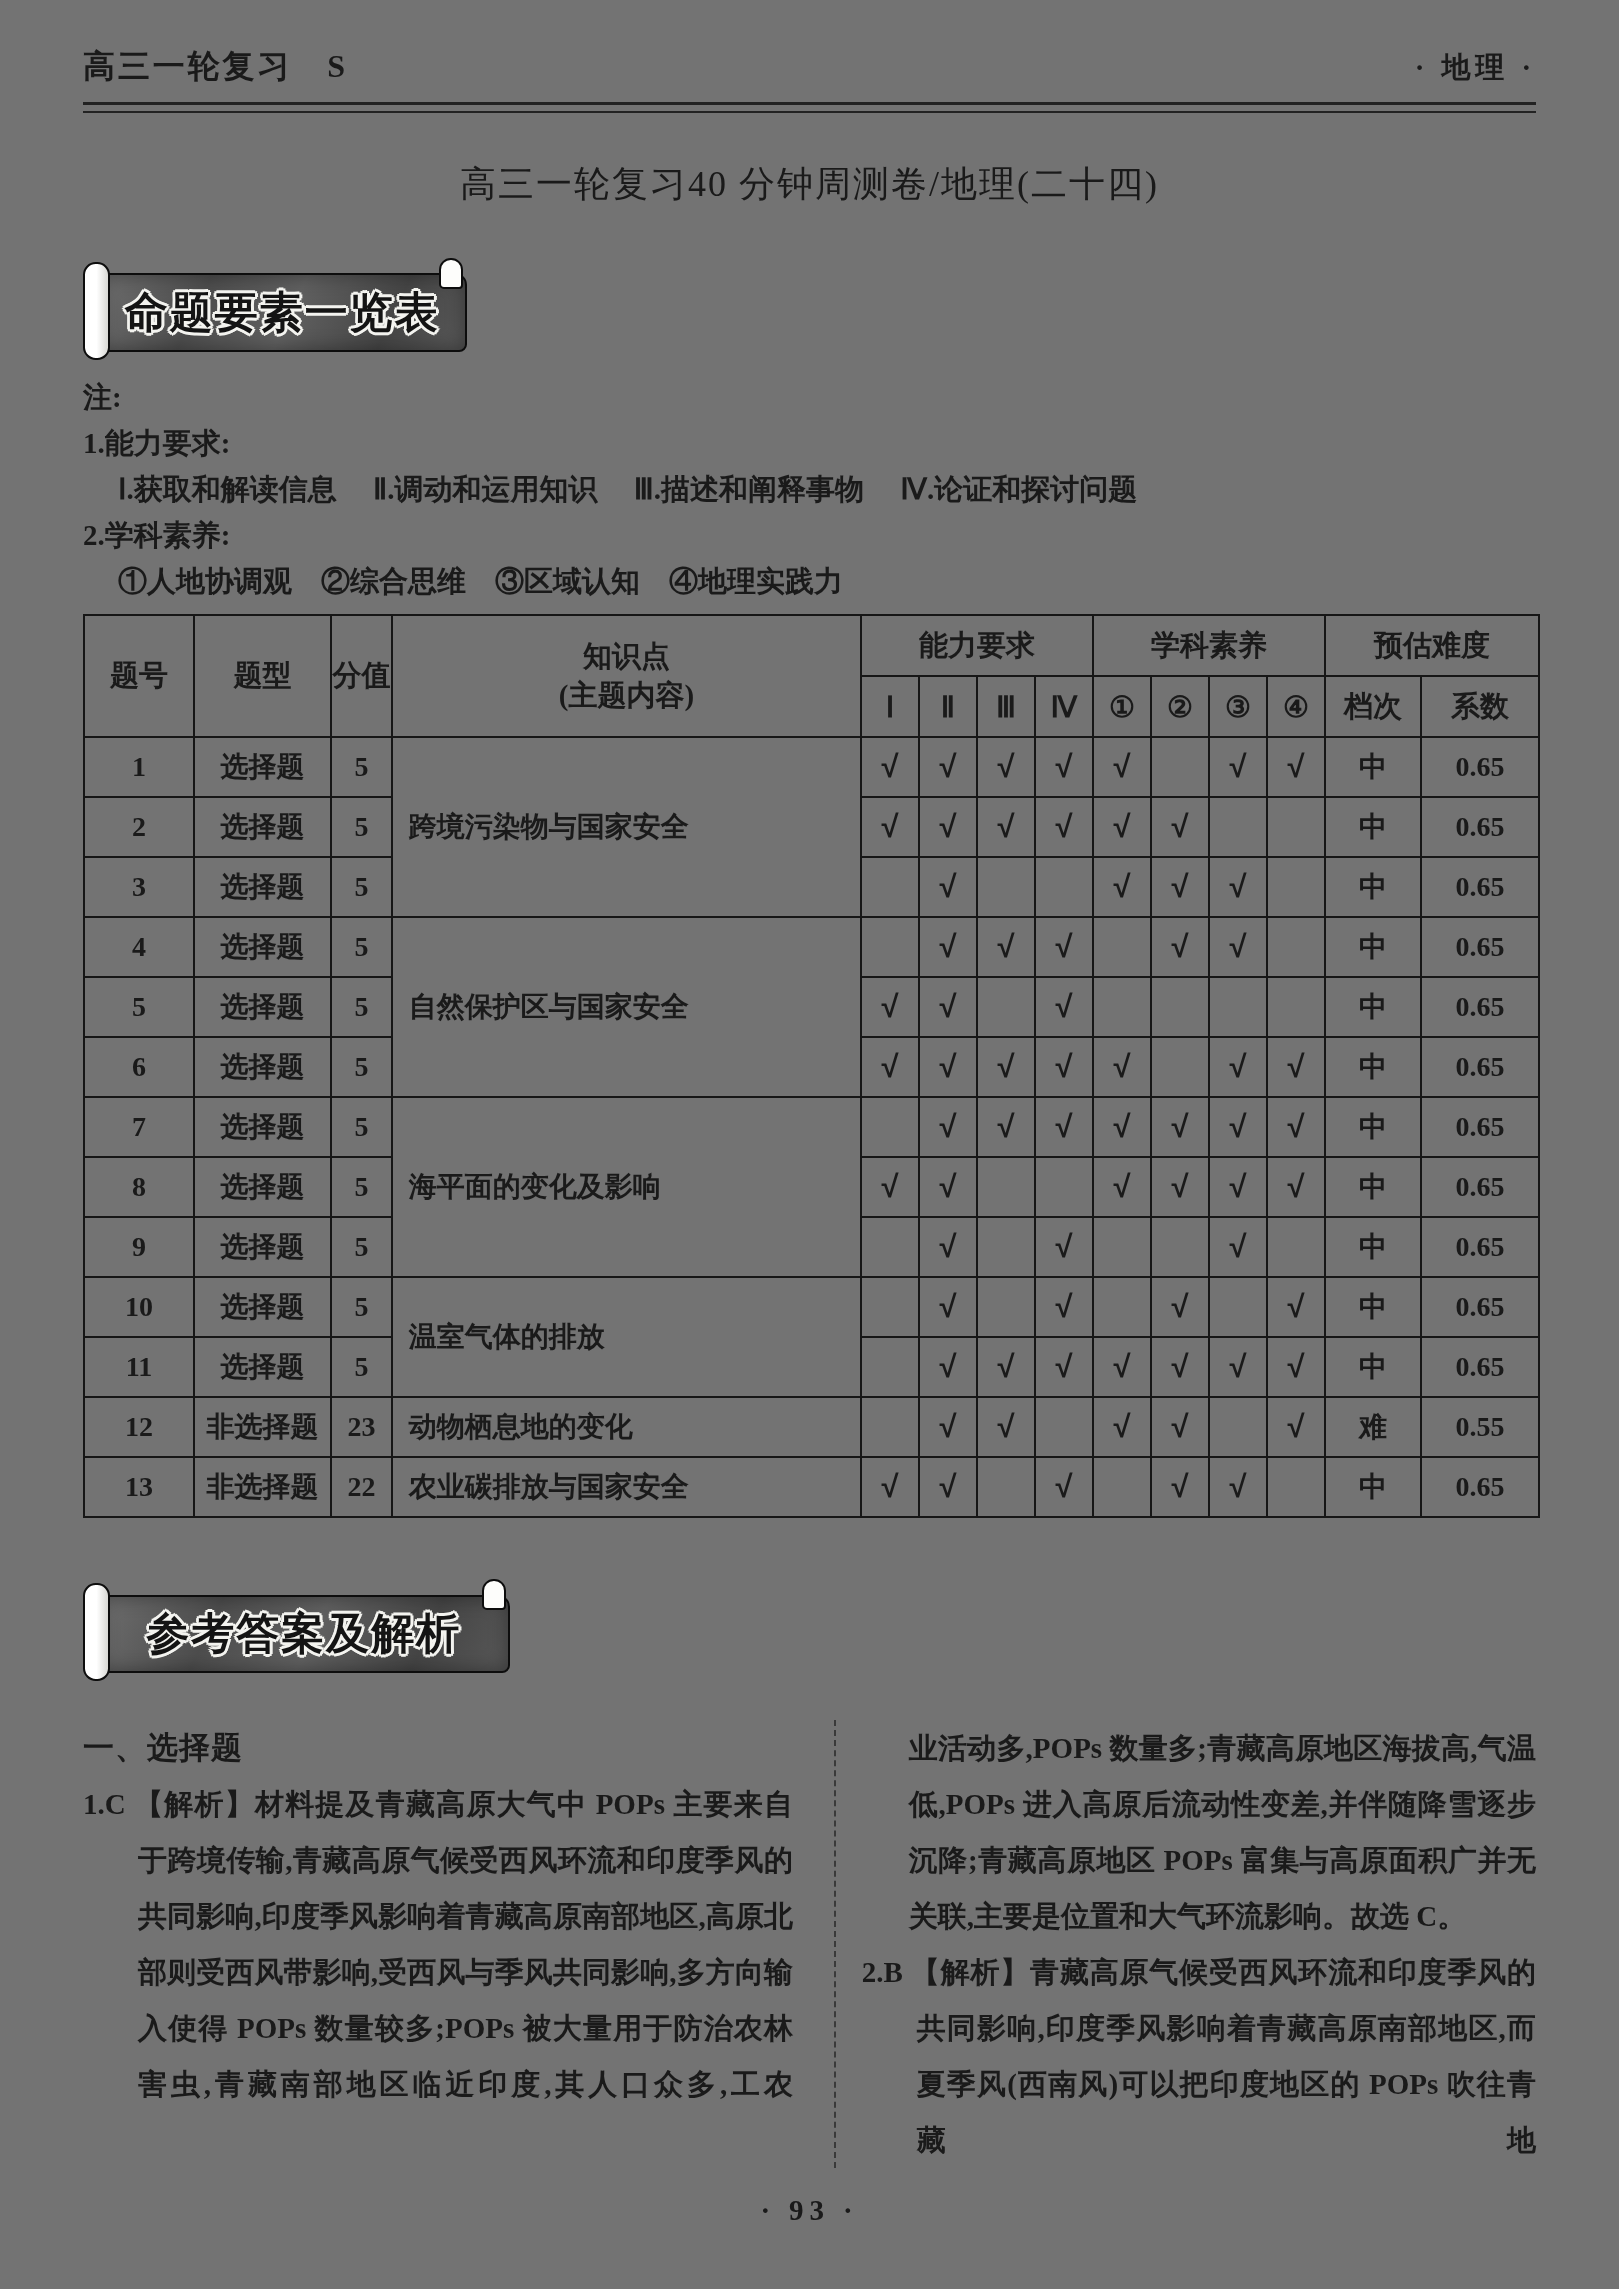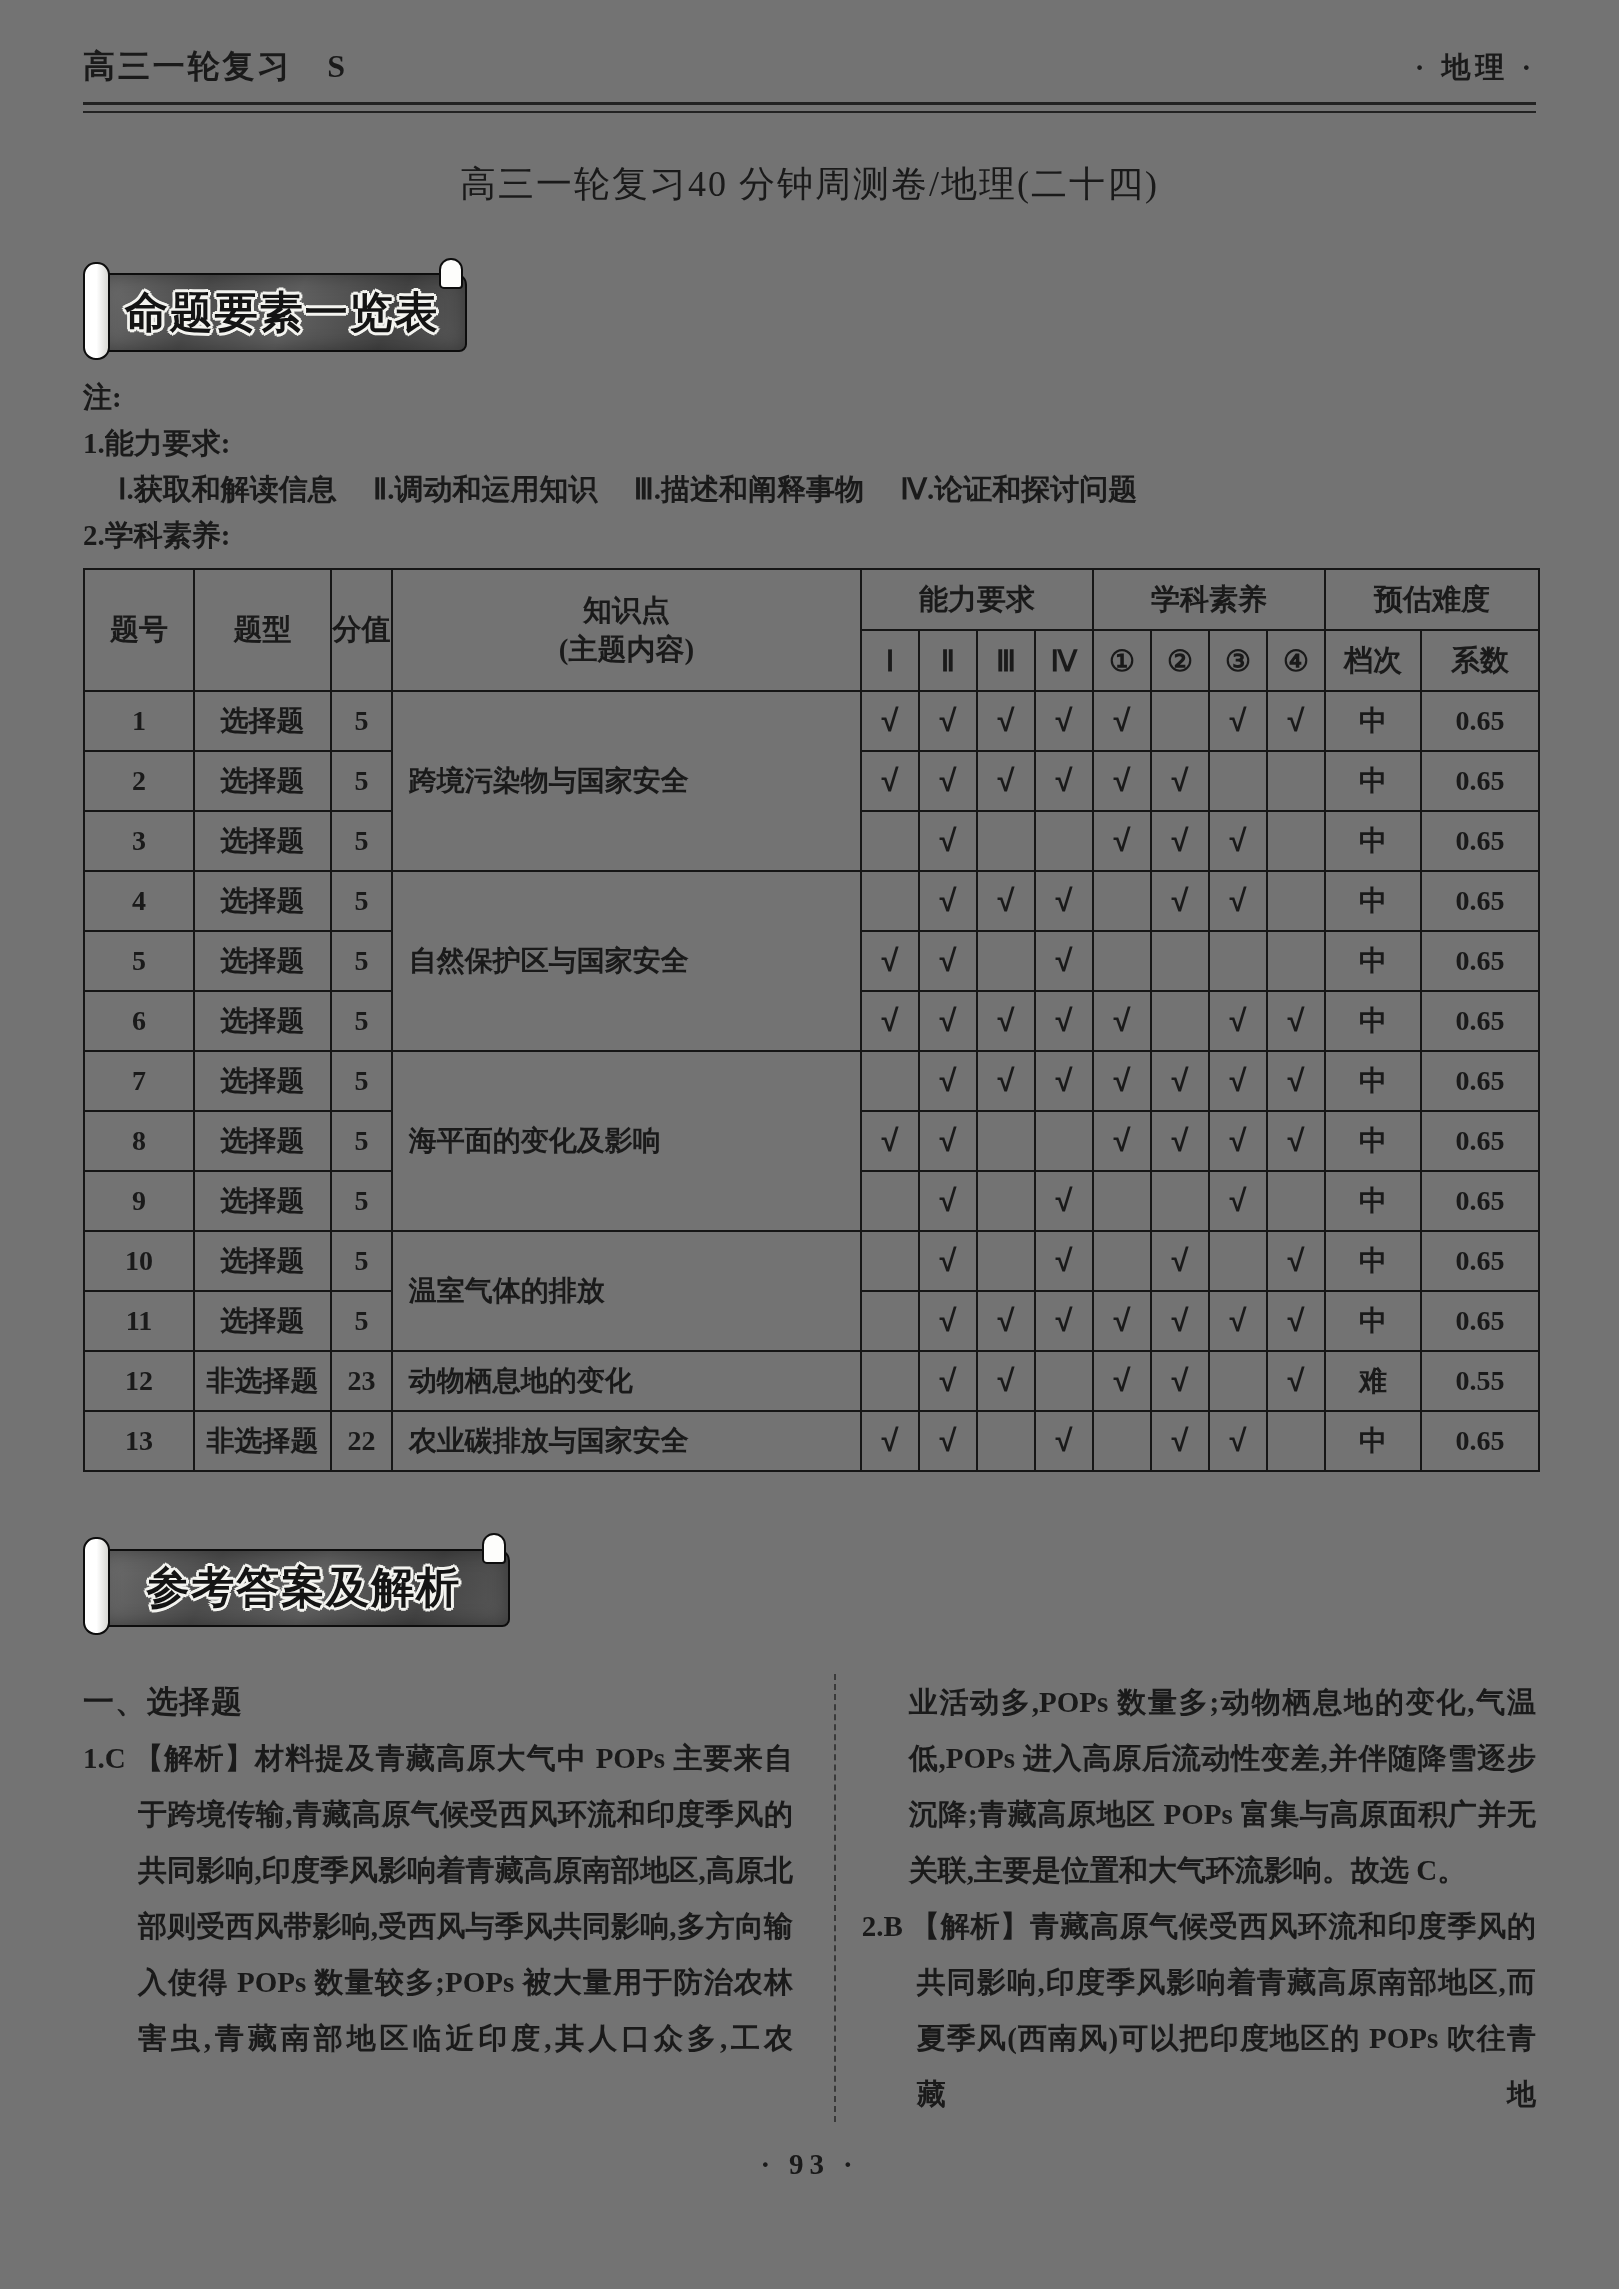--- a/index.html
+++ b/index.html
@@ -69,20 +69,21 @@
     <div class="slab">
       <span class="blabel">命题要素一览表</span>
     </div>
   </div>
 
   <div class="notes">
     <div class="nline">注:</div>
     <div class="nline">1.能力要求:</div>
     <div class="nline ind">Ⅰ.获取和解读信息　 Ⅱ.调动和运用知识　 Ⅲ.描述和阐释事物　 Ⅳ.论证和探讨问题</div>
     <div class="nline">2.学科素养:</div>
+    <div class="nline ind">①人地协调观　②综合思维　③区域认知　④地理实践力</div>
   </div>
 
   <table class="qtable">
     <colgroup>
       <col style="width:110px">
         <col style="width:137px">
         <col style="width:61px">
         <col style="width:469px">
       <col style="width:58px">
         <col style="width:58px">
@@ -337,21 +338,21 @@
       <span class="blabel">参考答案及解析</span>
     </div>
   </div>
 
   <div class="answers">
     <div class="acol-left">
       <div class="sec-title">一、选择题</div>
       <p class="ans hang flow">1.C 【解析】材料提及青藏高原大气中 POPs 主要来自于跨境传输,青藏高原气候受西风环流和印度季风的共同影响,印度季风影响着青藏高原南部地区,高原北部则受西风带影响,受西风与季风共同影响,多方向输入使得 POPs 数量较多;POPs 被大量用于防治农林害虫,青藏南部地区临近印度,其人口众多,工农</p>
     </div>
     <div class="acol-right">
-      <p class="ans cont">业活动多,POPs 数量多;动物栖息地的变化,气温低,POPs 进入高原后流动性变差,并伴随降雪逐步沉降;青藏高原地区 POPs 富集与高原面积广并无关联,主要是位置和大气环流影响。故选 C。</p>
+      <p class="ans cont">业活动多,POPs 数量多;青藏高原地区海拔高,气温低,POPs 进入高原后流动性变差,并伴随降雪逐步沉降;青藏高原地区 POPs 富集与高原面积广并无关联,主要是位置和大气环流影响。故选 C。</p>
       <p class="ans hang flow">2.B 【解析】青藏高原气候受西风环流和印度季风的共同影响,印度季风影响着青藏高原南部地区,而夏季风(西南风)可以把印度地区的 POPs 吹往青藏地</p>
     </div>
   </div>
 
   <div class="pageno">· 93 ·</div>
 
 </div>
 
 
 </body></html>

